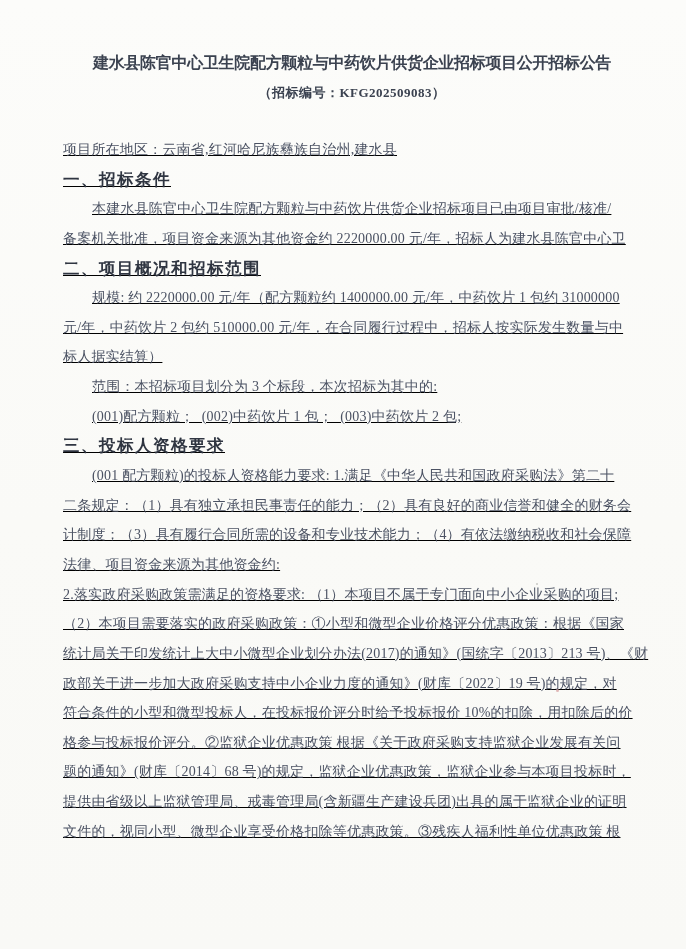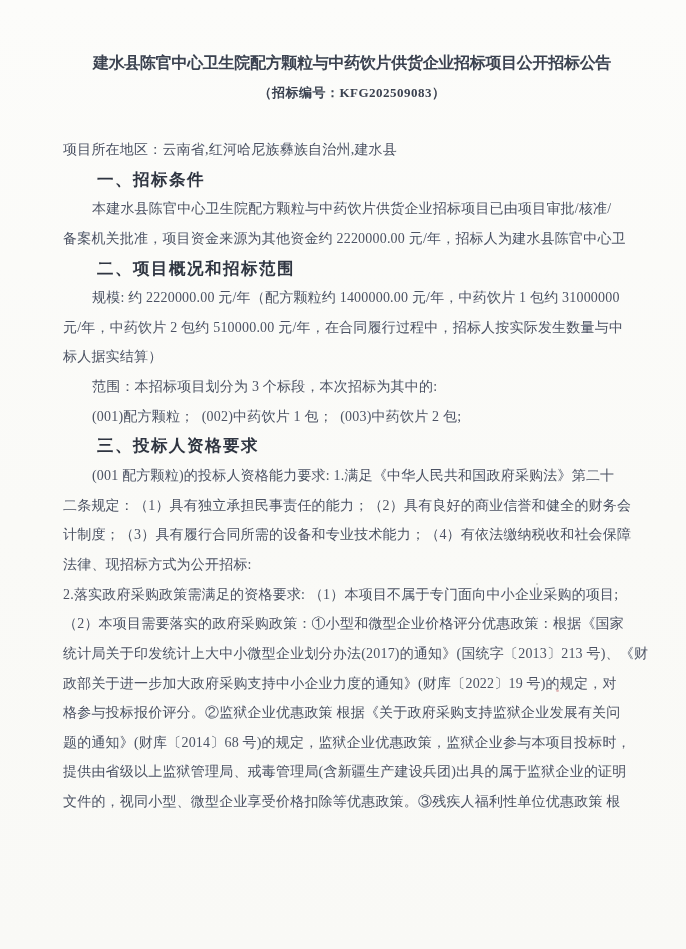--- a/index.html
+++ b/index.html
@@ -29,36 +29,35 @@
   }
   .subtitle{
     text-align:center;
     font-size:13px;
     font-weight:700;
     letter-spacing:0.5px;
     line-height:30px;
     color:#3b4250;
     white-space:pre;
   }
-  .body{margin-top:27px;}
+  .body{margin-top:27px;text-decoration:underline;}
   .line{
     height:29.65px;
     line-height:29.65px;
     font-size:14px;
     color:#4b5263;
     white-space:pre;
     letter-spacing:0.2px;
   }
   .line.indent{padding-left:29px;}
   .line.heading{
     font-size:16.5px;
     font-weight:700;
     letter-spacing:1.5px;
     color:#2f3541;
-    margin-left:34px;
   }
   .speck{
     position:absolute;
     border-radius:50%;
   }
   .speck.pink{left:556px;top:689px;width:3px;height:3px;background:#d9a6a6;opacity:.8;}
   .speck.gray{left:536px;top:583px;width:2px;height:2px;background:#c9c9c4;}
 </style>
 </head>
 <body>
@@ -80,25 +79,26 @@
       <div class="line indent">规模: 约 2220000.00 元/年（配方颗粒约 1400000.00 元/年，中药饮片 1 包约 31000000</div>
       <div class="line plain">元/年，中药饮片 2 包约 510000.00 元/年，在合同履行过程中，招标人按实际发生数量与中</div>
       <div class="line plain">标人据实结算）</div>
       <div class="line indent">范围：本招标项目划分为 3 个标段，本次招标为其中的:</div>
       <div class="line indent">(001)配方颗粒；  (002)中药饮片 1 包；  (003)中药饮片 2 包;</div>
 
       <div class="line heading">三、投标人资格要求</div>
       <div class="line indent">(001 配方颗粒)的投标人资格能力要求: 1.满足《中华人民共和国政府采购法》第二十</div>
       <div class="line plain">二条规定：（1）具有独立承担民事责任的能力；（2）具有良好的商业信誉和健全的财务会</div>
       <div class="line plain">计制度；（3）具有履行合同所需的设备和专业技术能力；（4）有依法缴纳税收和社会保障</div>
-      <div class="line plain">法律、现招标方式为公开招标:</div>
+      <div class="line plain">法律、项目资金来源为其他资金约:</div>
       <div class="line plain">2.落实政府采购政策需满足的资格要求: （1）本项目不属于专门面向中小企业采购的项目;</div>
       <div class="line plain">（2）本项目需要落实的政府采购政策：①小型和微型企业价格评分优惠政策：根据《国家</div>
       <div class="line plain">统计局关于印发统计上大中小微型企业划分办法(2017)的通知》(国统字〔2013〕213 号)、《财</div>
       <div class="line plain">政部关于进一步加大政府采购支持中小企业力度的通知》(财库〔2022〕19 号)的规定，对</div>
+      <div class="line plain">符合条件的小型和微型投标人，在投标报价评分时给予投标报价 10%的扣除，用扣除后的价</div>
       <div class="line plain">格参与投标报价评分。②监狱企业优惠政策 根据《关于政府采购支持监狱企业发展有关问</div>
       <div class="line plain">题的通知》(财库〔2014〕68 号)的规定，监狱企业优惠政策，监狱企业参与本项目投标时，</div>
       <div class="line plain">提供由省级以上监狱管理局、戒毒管理局(含新疆生产建设兵团)出具的属于监狱企业的证明</div>
       <div class="line plain">文件的，视同小型、微型企业享受价格扣除等优惠政策。③残疾人福利性单位优惠政策 根</div>
     </div>
   </div>
 
   <div class="speck pink"></div>
   <div class="speck gray"></div>
 </div>

